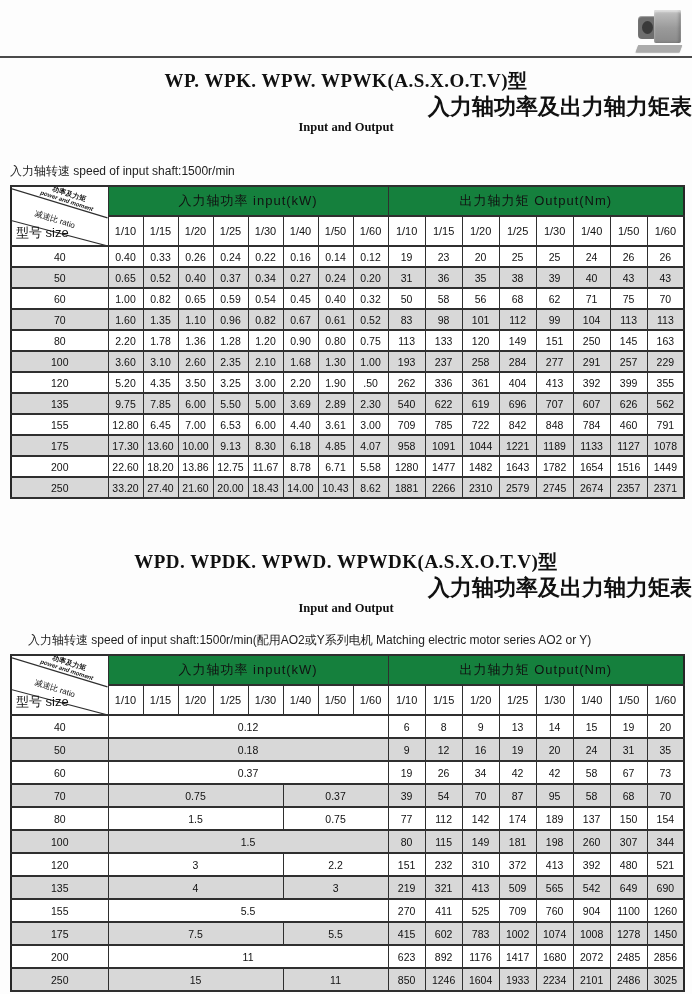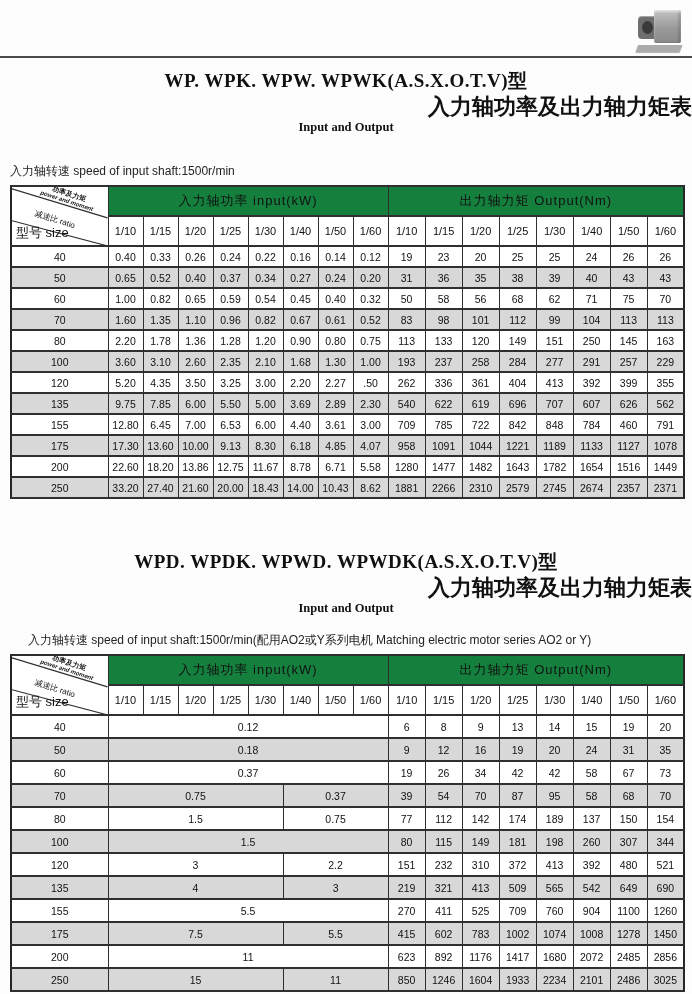--- a/index.html
+++ b/index.html
@@ -236,21 +236,21 @@
             <td>229</td>
           </tr>
           <tr class="">
             <td class="size">120</td>
             <td>5.20</td>
             <td>4.35</td>
             <td>3.50</td>
             <td>3.25</td>
             <td>3.00</td>
             <td>2.20</td>
-            <td>2.27</td>
+            <td>1.90</td>
             <td>.50</td>
             <td>262</td>
             <td>336</td>
             <td>361</td>
             <td>404</td>
             <td>413</td>
             <td>392</td>
             <td>399</td>
             <td>355</td>
           </tr>

